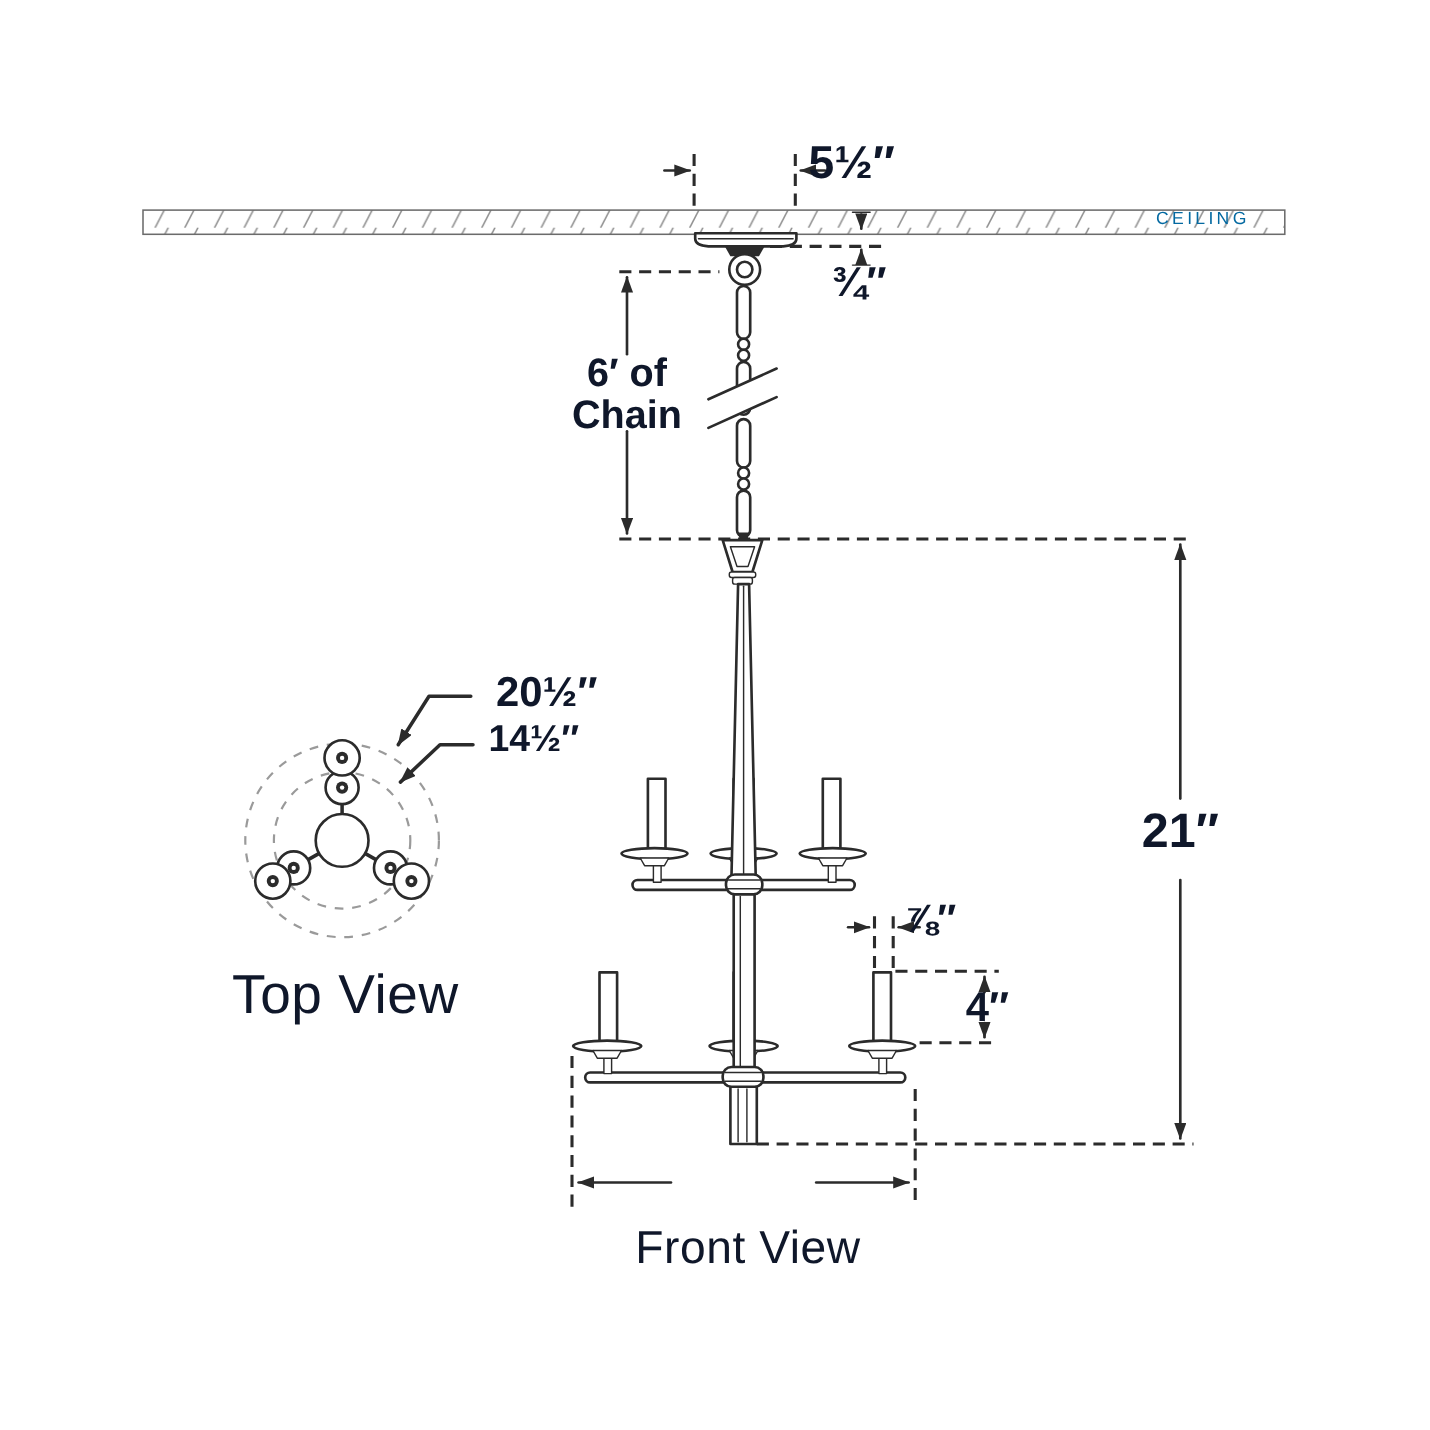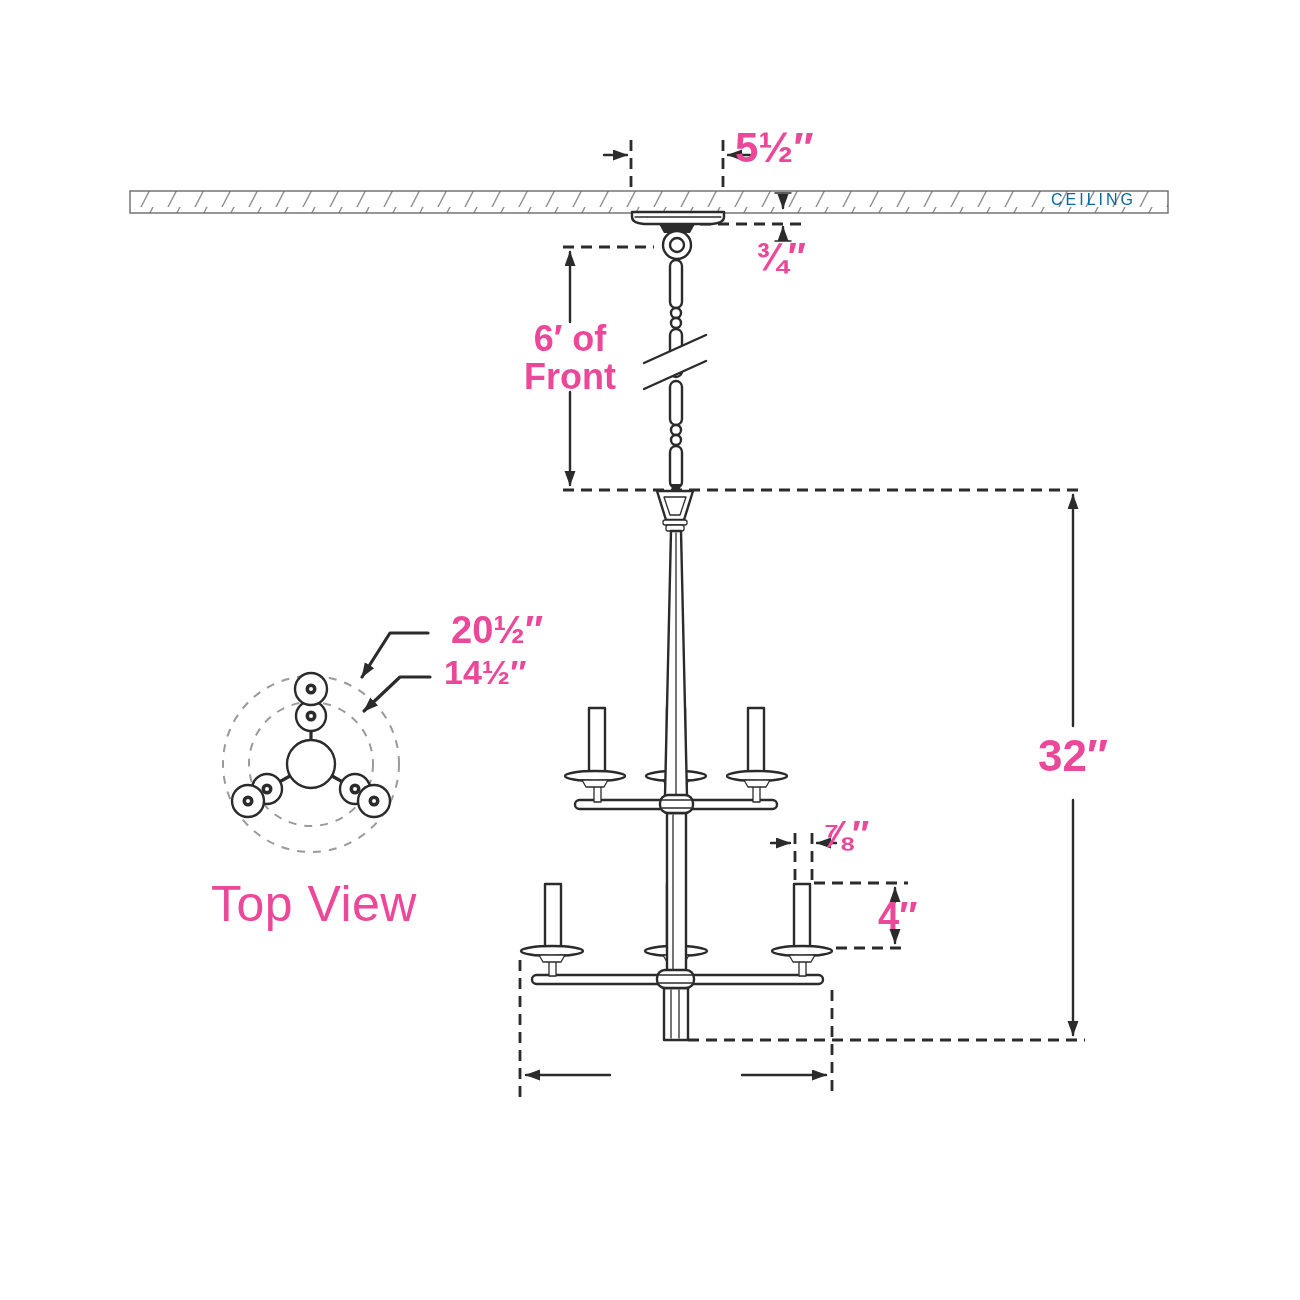--- a/index.html
+++ b/index.html
@@ -1,19 +1,19 @@
 <!DOCTYPE html>
 <html><head>
 <meta charset="utf-8">
 <style>
   html,body{margin:0;padding:0;background:#ffffff;}
   .canvas{position:relative;width:1300px;height:1300px;background:#ffffff;overflow:hidden;
           font-family:"Liberation Sans","DejaVu Sans",sans-serif;}
   .canvas svg{position:absolute;left:0;top:0;}
-  .lbl{position:absolute;color:#ec4899;white-space:nowrap;line-height:1.05;}
+  .lbl{position:absolute;color:#0f172a;white-space:nowrap;line-height:1.05;}
   .dim{font-weight:700;}
   .view-label{font-weight:400;letter-spacing:.5px;}
   .ceiling-lbl{color:#0369a1;font-size:16px;letter-spacing:3px;font-weight:400;}
   .center{text-align:center;}
   
   .ln{stroke:#2b2b2b;fill:none;stroke-width:2.4;stroke-linecap:round;stroke-linejoin:round;}
   .fw{fill:#ffffff;}
   .dk{fill:#2b2b2b;stroke:none;}
   .dash{stroke:#2b2b2b;fill:none;stroke-width:2.8;stroke-dasharray:11 7;stroke-linecap:butt;}
   .gdash{stroke:#9a9a9a;fill:none;stroke-width:2;stroke-dasharray:8 8;}
@@ -220,30 +220,31 @@
 </svg>
 
 <div class="lbl ceiling-lbl" style="left:1051px;top:192px;">CEILING</div>
 
 <div class="lbl dim" style="left:735px;top:126px;font-size:42px;">5½″</div>
 
 <div class="lbl dim" style="left:756px;top:238px;font-size:38px;">¾″</div>
 
 <div class="lbl dim center" style="left:496px;top:320px;width:148px;font-size:36px;">
   <div>6′ of</div>
-  <div>Front</div>
+  <div>Chain</div>
 </div>
 
-<div class="lbl dim" style="left:1038px;top:733px;font-size:44px;">32″</div>
+<div class="lbl dim" style="left:1038px;top:733px;font-size:44px;">21″</div>
 
 <div class="lbl dim" style="left:451px;top:611px;font-size:38px;">20½″</div>
 
 <div class="lbl dim" style="left:444px;top:655px;font-size:34px;">14½″</div>
 
 <div class="lbl dim" style="left:822px;top:816px;font-size:36px;">⅞″</div>
 
 <div class="lbl dim" style="left:878px;top:897px;font-size:38px;">4″</div>
 
 
 <div class="lbl view-label center" style="left:211px;top:878px;width:200px;font-size:50px;">Top View</div>
 
+<div class="lbl view-label center" style="left:560px;top:1112px;width:240px;font-size:42px;">Front View</div>
 
 </div>
 
 </body></html>

